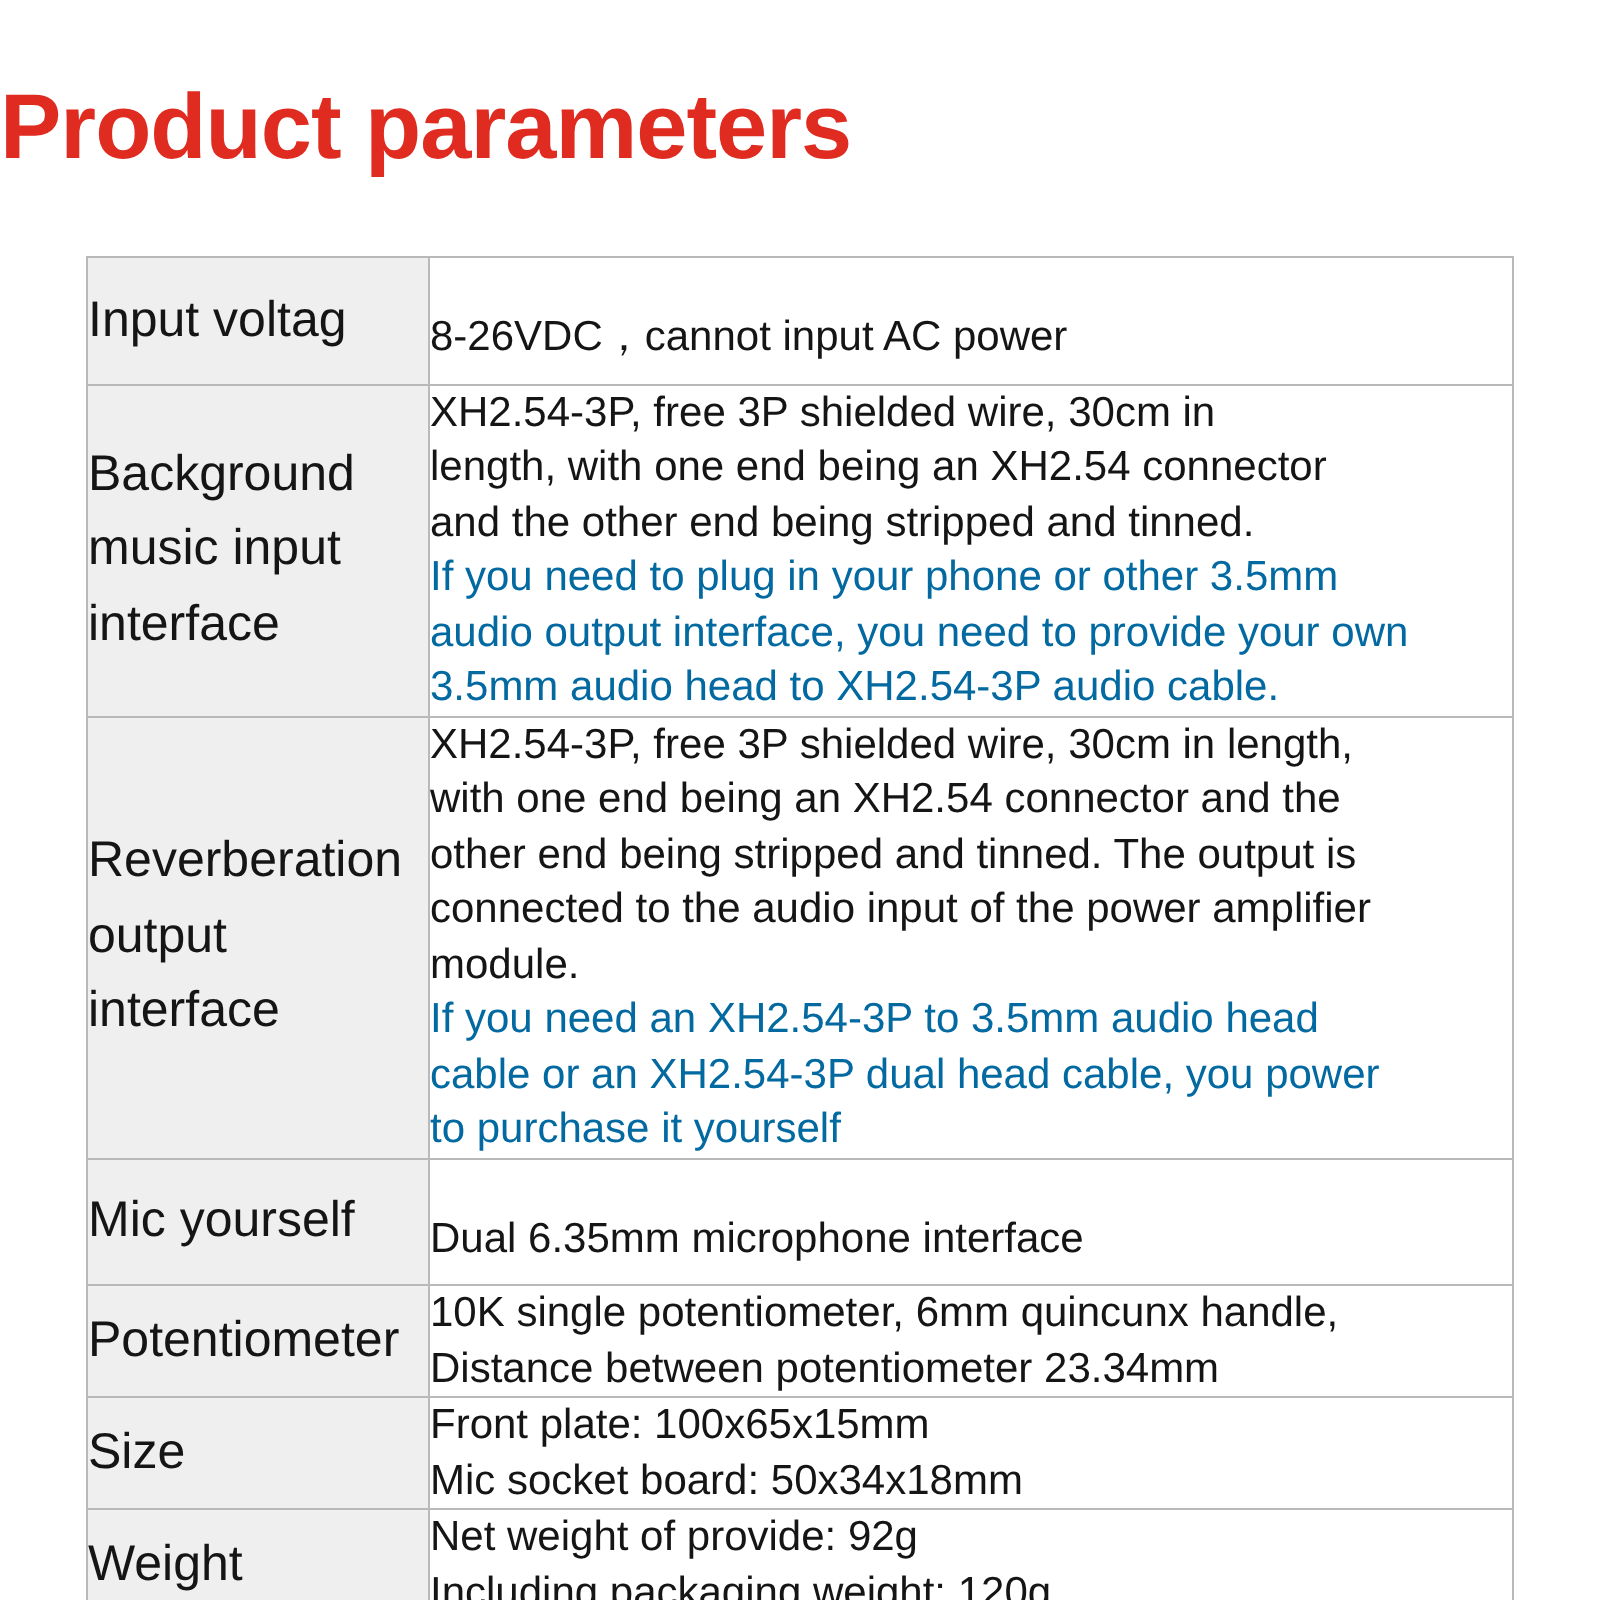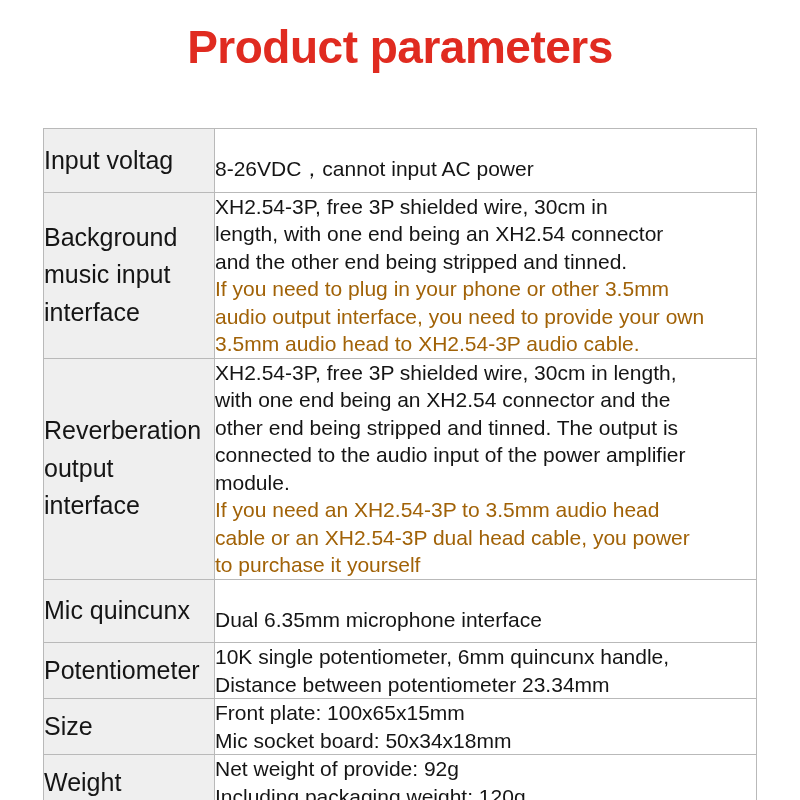--- a/index.html
+++ b/index.html
@@ -14,24 +14,23 @@
     overflow: hidden;
   }
   .page {
     position: relative;
     width: 800px;
     height: 800px;
     box-sizing: border-box;
   }
   .page-title {
     position: absolute;
-    top: 22px;
+    top: 38px;
     left: 0;
     width: 800px;
-    text-align: center;
     font-size: 46px;
     font-weight: bold;
     color: #e02b20;
     letter-spacing: -0.5px;
     line-height: 1.1;
   }
   .spec-table {
     position: absolute;
     top: 128px;
     left: 43px;
@@ -56,21 +55,21 @@
     background: #ffffff;
     font-size: 21px;
     color: #151515;
     padding: 7px 10px 7px 14px;
     line-height: 1.31;
   }
   .value-cell .line {
     white-space: nowrap;
   }
   .note-red {
-    color: #a16207;
+    color: #0369a1;
   }
   .r-voltage .value-cell,
   .r-mic .value-cell {
     padding-top: 26px;
     padding-bottom: 9px;
   }
   .r-bgm .label-cell,
   .r-rev .label-cell {
     line-height: 1.5;
   }
@@ -111,21 +110,21 @@
           <div class="line">other end being stripped and tinned. The output is</div>
           <div class="line">connected to the audio input of the power amplifier</div>
           <div class="line">module.</div>
           <div class="line note-red">If you need an XH2.54-3P to 3.5mm audio head</div>
           <div class="line note-red">cable or an XH2.54-3P dual head cable, you power</div>
           <div class="line note-red">to purchase it yourself</div>
         </td>
       </tr>
 
       <tr class="r-mic">
-        <td class="label-cell">Mic quincunx</td>
+        <td class="label-cell">Mic yourself</td>
         <td class="value-cell">
           <div class="line">Dual 6.35mm microphone interface</div>
         </td>
       </tr>
 
       <tr class="r-pot">
         <td class="label-cell">Potentiometer</td>
         <td class="value-cell">
           <div class="line">10K single potentiometer, 6mm quincunx handle,</div>
           <div class="line">Distance between potentiometer 23.34mm</div>

